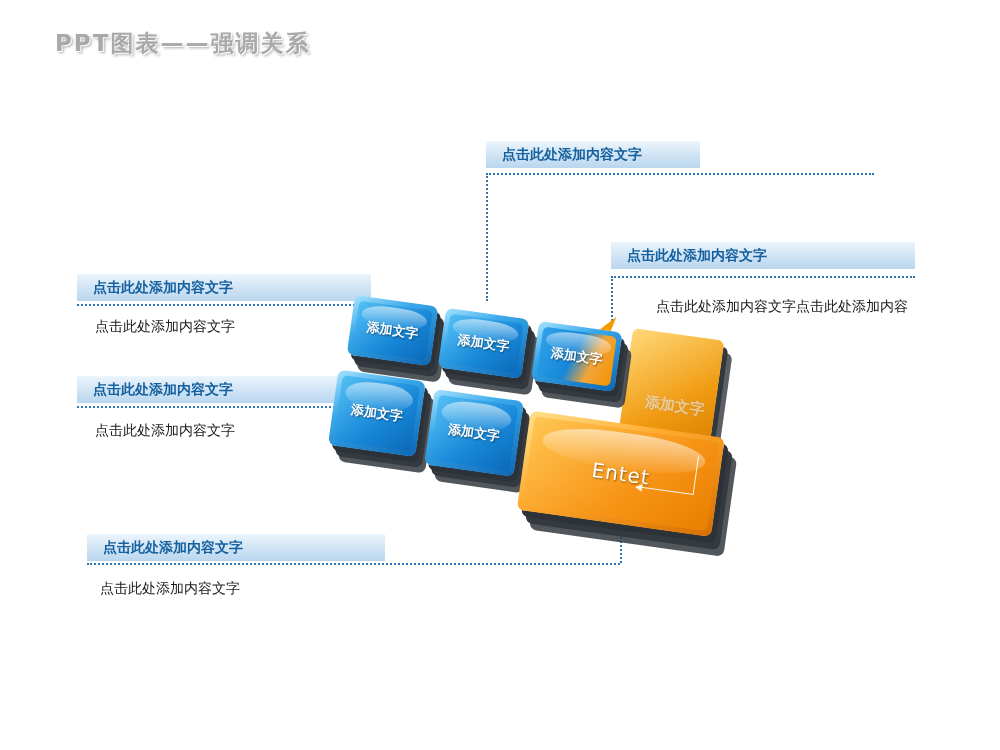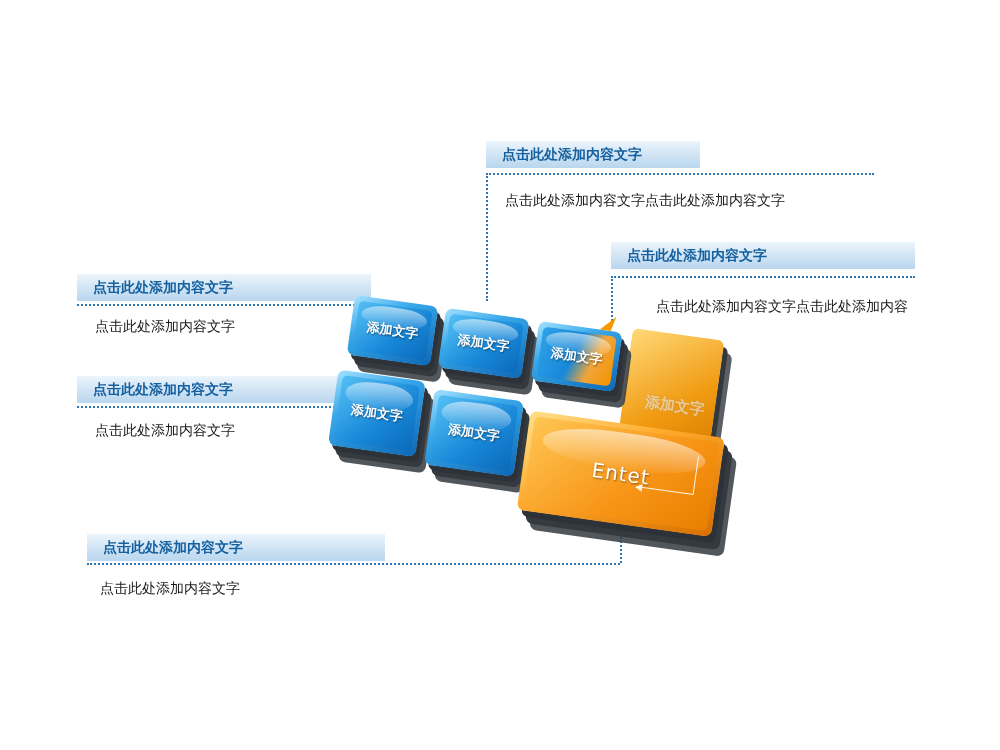--- a/index.html
+++ b/index.html
@@ -82,25 +82,25 @@
     border-top:4px solid transparent;border-bottom:4px solid transparent;
     border-right:7px solid rgba(255,255,255,.9);
   }
   .z1{z-index:1}.z2{z-index:2}.z3{z-index:3}.z4{z-index:4}.z5{z-index:5}
 </style>
 </head>
 <body>
 
 <div class="slide">
 
+  <div class="title">PPT图表——强调关系</div>
 
   <div class="co-header" style="left:486px;top:141px;width:214px;">点击此处添加内容文字</div>
   <div class="dot-h" style="left:486px;top:173px;width:388px;"></div>
   <div class="dot-v" style="left:486px;top:173px;height:128px;"></div>
-  <div class="co-body" style="left:505px;top:192px;">点击此处添加内容文字点击此处添加内容文字</div>
 
   <div class="co-header" style="left:611px;top:242px;width:304px;">点击此处添加内容文字</div>
   <div class="dot-h" style="left:611px;top:276px;width:304px;"></div>
   <div class="dot-v" style="left:611px;top:276px;height:45px;"></div>
   <div class="co-body" style="left:628px;top:298px;margin-left:28px;">点击此处添加内容文字点击此处添加内容</div>
 
   <div class="co-header" style="left:77px;top:274px;width:294px;">点击此处添加内容文字</div>
   <div class="dot-h" style="left:77px;top:304px;width:294px;"></div>
   <div class="co-body" style="left:95px;top:318px;">点击此处添加内容文字</div>
 

